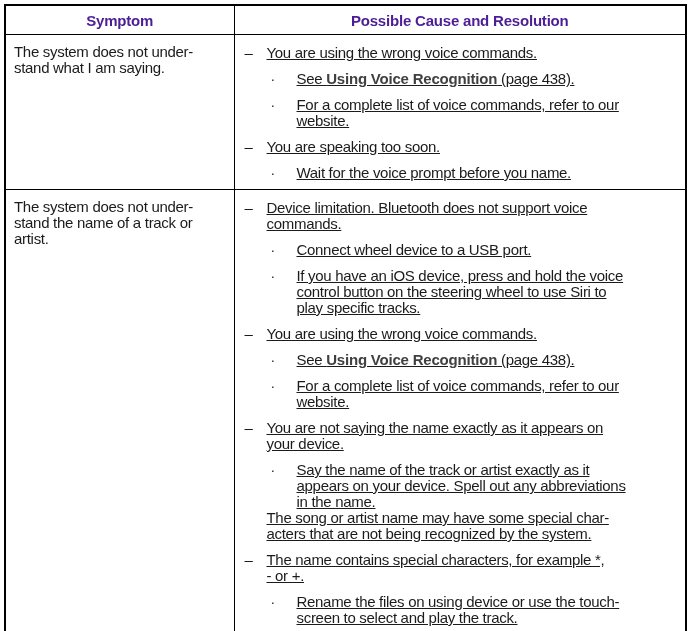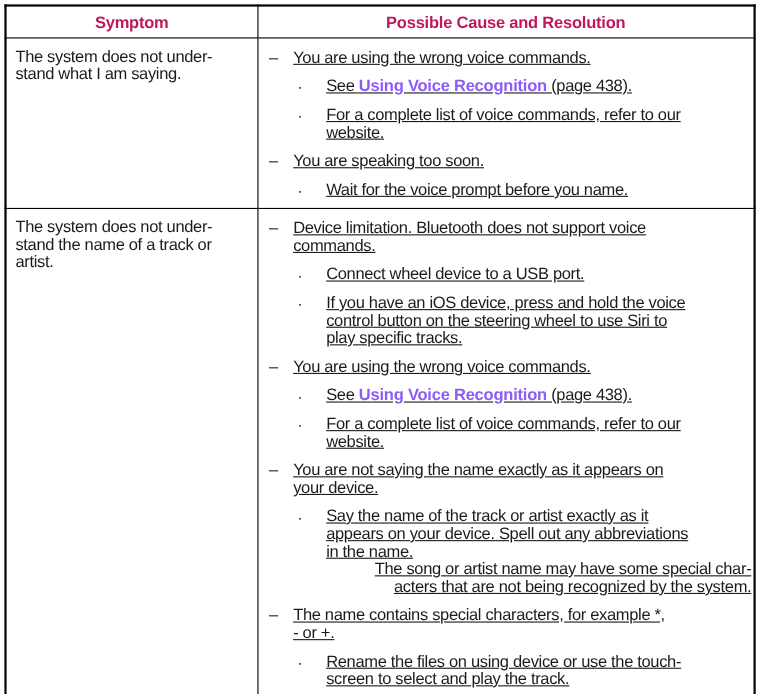--- a/index.html
+++ b/index.html
@@ -8,39 +8,39 @@
     font-family:"Liberation Sans", sans-serif;color:#1b1b1b;
   }
   table.tbl{
     position:absolute;left:4px;top:4px;width:683px;
     border-collapse:collapse;table-layout:fixed;
     border:2px solid #000;
   }
   .tbl th,.tbl td{border:1.5px solid #000;vertical-align:top;padding:0;}
   .tbl th{
     height:28px;font-size:15px;font-weight:bold;text-align:center;vertical-align:middle;
-    letter-spacing:-0.2px;color:#be185d;
+    letter-spacing:-0.2px;color:#4c1d95;
   }
   tbody tr.row-1{height:148px;}
   tbody tr.row-2{height:443px;}
   td.symptom{
     padding:9px 5px 0 8px;font-size:15px;line-height:16px;
     white-space:pre-line;letter-spacing:-0.3px;
   }
   td.causes{padding:0 2px 8px 0;}
   .item{
     display:flex;align-items:flex-start;margin-top:10px;
     font-size:15px;line-height:16px;letter-spacing:-0.3px;
   }
   .item .marker{flex:0 0 auto;}
   .item.lvl1 .marker{width:22px;margin-left:10px;}
   .item.lvl2 .marker{width:26px;margin-left:36px;font-size:14px;}
-  .item.note{margin-top:0;padding-left:32px;text-align:right;}
+  .item.note{margin-top:0;padding-left:32px;}
   .item .text{flex:1 1 auto;white-space:pre-line;text-decoration:underline;}
-  .item .text b{font-weight:700;letter-spacing:-0.2px;color:#8b5cf6;}
+  .item .text b{font-weight:700;letter-spacing:-0.2px;color:#404040;}
 </style>
 </head>
 <body>
 
 <div class="page">
   <table class="tbl">
     <colgroup>
       <col style="width:229px">
       <col>
     </colgroup>

